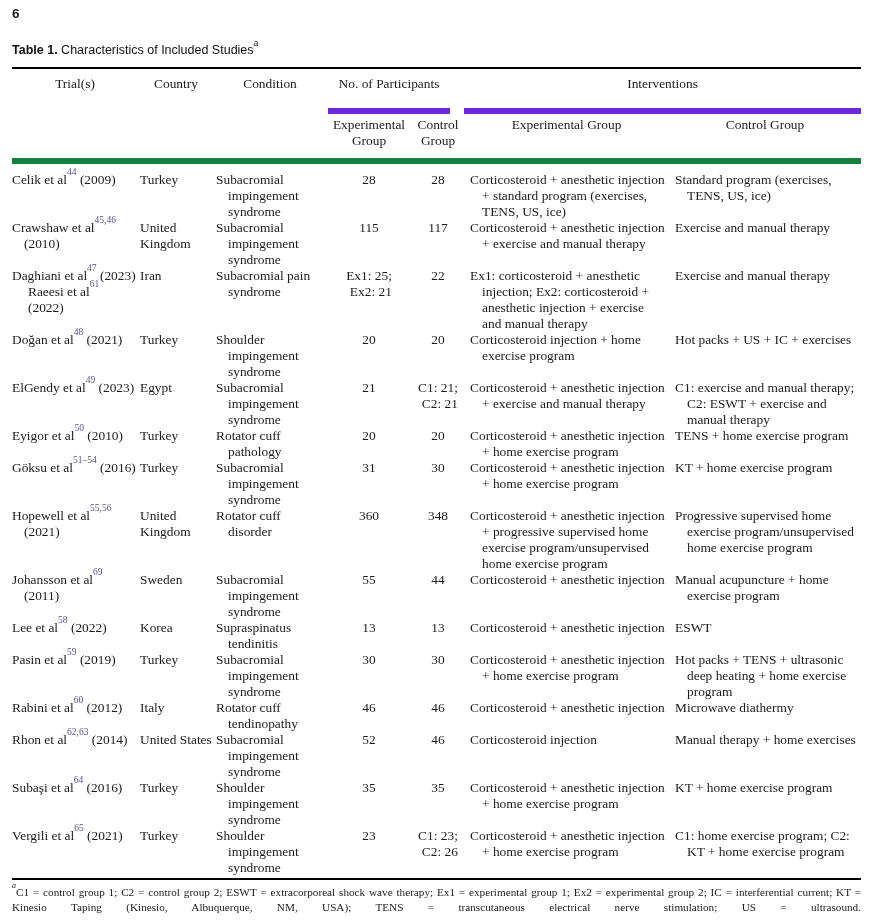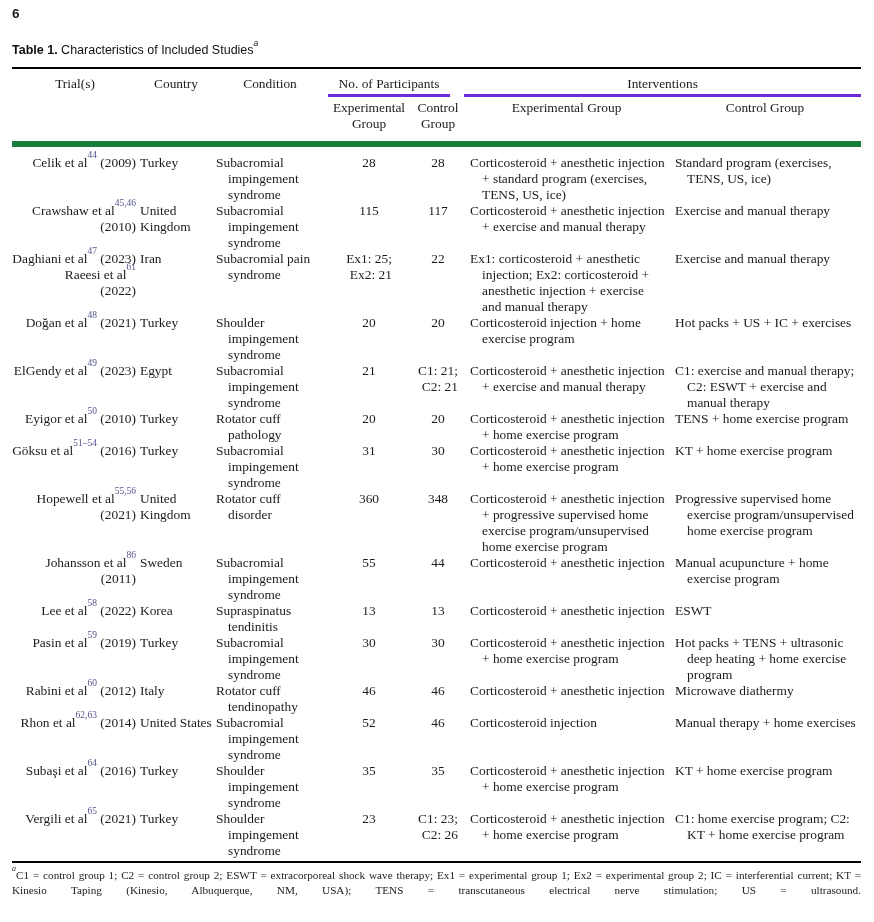--- a/index.html
+++ b/index.html
@@ -21,30 +21,30 @@
   table { margin-top:9px; border-collapse:collapse; table-layout:fixed; width:849px;
           border-top:2px solid #000; border-bottom:2px solid #000;
           font-family:"Liberation Serif", serif; font-size:13.4px; line-height:16px; color:#1b1b1b; }
   col.c1{width:126px} col.c2{width:76px} col.c3{width:112px} col.c4{width:86px}
   col.c5{width:52px} col.c6{width:205px} col.c7{width:192px}
 
   thead th { font-weight:normal; vertical-align:top; text-align:center; padding:0; }
   thead tr.h1 th { padding-top:7px; }
   thead th[rowspan], thead tr.h2 th { border-bottom:6px solid #15803d; }
   thead tr.h2 th { padding-top:3px; padding-bottom:9px; }
-  .group-line { border-bottom:3px solid #6d28d9; padding-bottom:2px; }
+  .group-line { border-bottom:6px solid #6d28d9; padding-bottom:16px; }
   th.g-np .group-line { margin:0 14px 0 2px; }
   th.g-int .group-line { margin:0; }
 
   tbody td { vertical-align:top; padding:0; }
   tbody tr:first-child td { padding-top:8px; }
   tbody tr:last-child td { padding-bottom:2px; }
 
   td.c-trial { padding-right:2px; }
-  .study { padding-left:12px; text-indent:-12px;text-align:right; }
+  .study { padding-left:12px; text-indent:-12px; }
   .study + .study { margin-left:16px; padding-left:0; text-indent:0; }
   td.c-country { padding-left:2px; padding-right:2px; }
   td.c-cond { padding-left:2px; padding-right:2px; }
   td.c-num { text-align:center; }
   .lines { display:inline-block; text-align:right; }
   td.c-int { padding-left:6px; padding-right:4px; }
   .hang { padding-left:12px; text-indent:-12px; }
 
   sup.ref { font-size:9.5px; line-height:0; position:relative; top:-4px; color:#54548c; }
 
@@ -229,21 +229,21 @@
     <td class="c-num">348</td>
     <td class="c-int">
             <div class="hang">Corticosteroid + anesthetic injection + progressive supervised home exercise program/unsupervised home exercise program</div>
           </td>
     <td class="c-int">
             <div class="hang">Progressive supervised home exercise program/unsupervised home exercise program</div>
           </td>
   </tr>
         <tr>
     <td class="c-trial">
-            <div class="study"><span>Johansson et al</span><sup class="ref">86</sup> <span>(2011)</span></div>
+            <div class="study"><span>Johansson et al</span><sup class="ref">69</sup> <span>(2011)</span></div>
           </td>
     <td class="c-country">Sweden</td>
     <td class="c-cond">
             <div class="hang">Subacromial impingement syndrome</div>
           </td>
     <td class="c-num">55</td>
     <td class="c-num">44</td>
     <td class="c-int">
             <div class="hang">Corticosteroid + anesthetic injection</div>
           </td>

